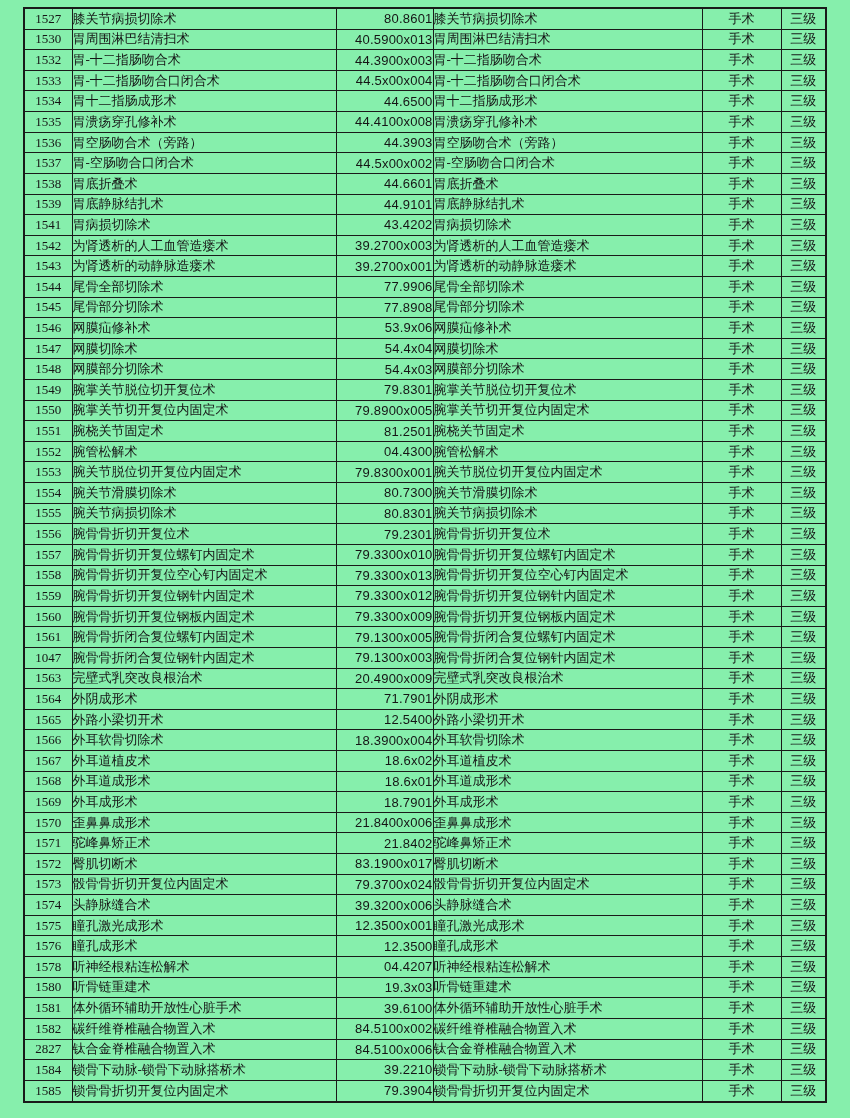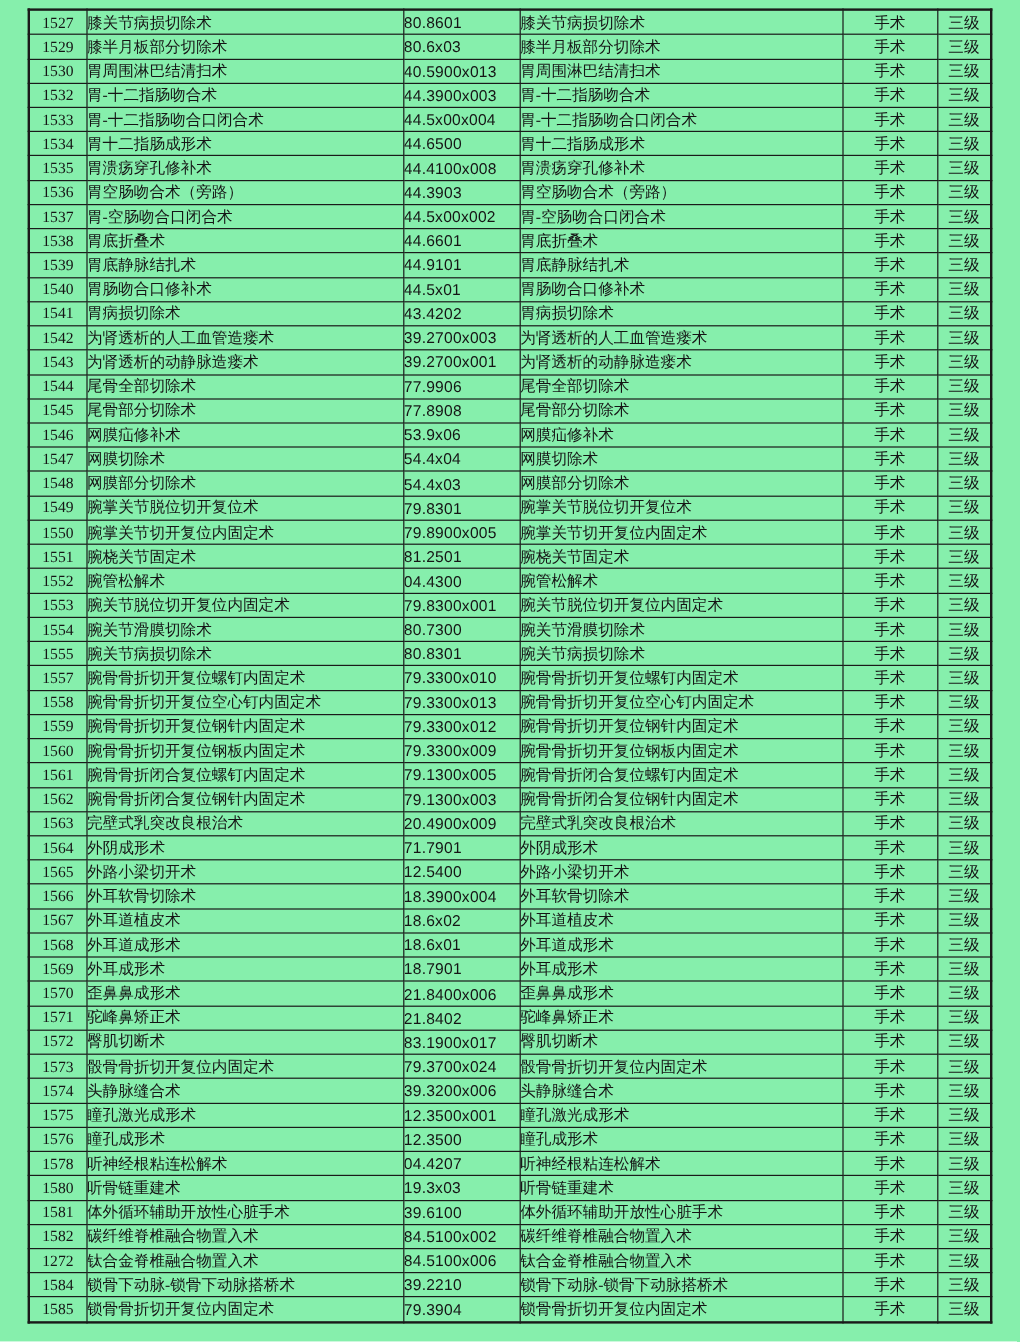--- a/index.html
+++ b/index.html
@@ -37,21 +37,21 @@
     font-family: "Liberation Serif", "DejaVu Serif", serif;
     font-size: 13px;
   }
   td.c-name, td.c-name2 {
     text-align: left;
     padding-left: 4px;
     font-family: "Liberation Serif", "DejaVu Serif", serif;
     font-size: 13px;
   }
   td.c-code {
-    text-align: left;
+    text-align: right;
     padding-left: 3px;
     font-family: "Liberation Sans", "DejaVu Sans", sans-serif;
     font-size: 13px;
     letter-spacing: 0.2px;
     margin-left: 28px;
   }
   td.c-cat, td.c-level {
     text-align: center;
     font-family: "Liberation Serif", "DejaVu Serif", serif;
     font-size: 13px;
@@ -73,28 +73,20 @@
     <tbody id="table-body">
         <tr>
     <td class="c-no">1527</td>
     <td class="c-name">膝关节病损切除术</td>
     <td class="c-code">80.8601</td>
     <td class="c-name2">膝关节病损切除术</td>
     <td class="c-cat">手术</td>
     <td class="c-level">三级</td>
   </tr>
         <tr>
-    <td class="c-no">1529</td>
-    <td class="c-name">膝半月板部分切除术</td>
-    <td class="c-code">80.6x03</td>
-    <td class="c-name2">膝半月板部分切除术</td>
-    <td class="c-cat">手术</td>
-    <td class="c-level">三级</td>
-  </tr>
-        <tr>
     <td class="c-no">1530</td>
     <td class="c-name">胃周围淋巴结清扫术</td>
     <td class="c-code">40.5900x013</td>
     <td class="c-name2">胃周围淋巴结清扫术</td>
     <td class="c-cat">手术</td>
     <td class="c-level">三级</td>
   </tr>
         <tr>
     <td class="c-no">1532</td>
     <td class="c-name">胃-十二指肠吻合术</td>
@@ -153,28 +145,20 @@
   </tr>
         <tr>
     <td class="c-no">1539</td>
     <td class="c-name">胃底静脉结扎术</td>
     <td class="c-code">44.9101</td>
     <td class="c-name2">胃底静脉结扎术</td>
     <td class="c-cat">手术</td>
     <td class="c-level">三级</td>
   </tr>
         <tr>
-    <td class="c-no">1540</td>
-    <td class="c-name">胃肠吻合口修补术</td>
-    <td class="c-code">44.5x01</td>
-    <td class="c-name2">胃肠吻合口修补术</td>
-    <td class="c-cat">手术</td>
-    <td class="c-level">三级</td>
-  </tr>
-        <tr>
     <td class="c-no">1541</td>
     <td class="c-name">胃病损切除术</td>
     <td class="c-code">43.4202</td>
     <td class="c-name2">胃病损切除术</td>
     <td class="c-cat">手术</td>
     <td class="c-level">三级</td>
   </tr>
         <tr>
     <td class="c-no">1542</td>
     <td class="c-name">为肾透析的人工血管造瘘术</td>
@@ -281,20 +265,28 @@
   </tr>
         <tr>
     <td class="c-no">1555</td>
     <td class="c-name">腕关节病损切除术</td>
     <td class="c-code">80.8301</td>
     <td class="c-name2">腕关节病损切除术</td>
     <td class="c-cat">手术</td>
     <td class="c-level">三级</td>
   </tr>
         <tr>
+    <td class="c-no">1556</td>
+    <td class="c-name">腕骨骨折切开复位术</td>
+    <td class="c-code">79.2301</td>
+    <td class="c-name2">腕骨骨折切开复位术</td>
+    <td class="c-cat">手术</td>
+    <td class="c-level">三级</td>
+  </tr>
+        <tr>
     <td class="c-no">1557</td>
     <td class="c-name">腕骨骨折切开复位螺钉内固定术</td>
     <td class="c-code">79.3300x010</td>
     <td class="c-name2">腕骨骨折切开复位螺钉内固定术</td>
     <td class="c-cat">手术</td>
     <td class="c-level">三级</td>
   </tr>
         <tr>
     <td class="c-no">1558</td>
     <td class="c-name">腕骨骨折切开复位空心钉内固定术</td>
@@ -321,21 +313,21 @@
   </tr>
         <tr>
     <td class="c-no">1561</td>
     <td class="c-name">腕骨骨折闭合复位螺钉内固定术</td>
     <td class="c-code">79.1300x005</td>
     <td class="c-name2">腕骨骨折闭合复位螺钉内固定术</td>
     <td class="c-cat">手术</td>
     <td class="c-level">三级</td>
   </tr>
         <tr>
-    <td class="c-no">1562</td>
+    <td class="c-no">1047</td>
     <td class="c-name">腕骨骨折闭合复位钢针内固定术</td>
     <td class="c-code">79.1300x003</td>
     <td class="c-name2">腕骨骨折闭合复位钢针内固定术</td>
     <td class="c-cat">手术</td>
     <td class="c-level">三级</td>
   </tr>
         <tr>
     <td class="c-no">1563</td>
     <td class="c-name">完壁式乳突改良根治术</td>
     <td class="c-code">20.4900x009</td>
@@ -473,21 +465,21 @@
   </tr>
         <tr>
     <td class="c-no">1582</td>
     <td class="c-name">碳纤维脊椎融合物置入术</td>
     <td class="c-code">84.5100x002</td>
     <td class="c-name2">碳纤维脊椎融合物置入术</td>
     <td class="c-cat">手术</td>
     <td class="c-level">三级</td>
   </tr>
         <tr>
-    <td class="c-no">1272</td>
+    <td class="c-no">2827</td>
     <td class="c-name">钛合金脊椎融合物置入术</td>
     <td class="c-code">84.5100x006</td>
     <td class="c-name2">钛合金脊椎融合物置入术</td>
     <td class="c-cat">手术</td>
     <td class="c-level">三级</td>
   </tr>
         <tr>
     <td class="c-no">1584</td>
     <td class="c-name">锁骨下动脉-锁骨下动脉搭桥术</td>
     <td class="c-code">39.2210</td>

